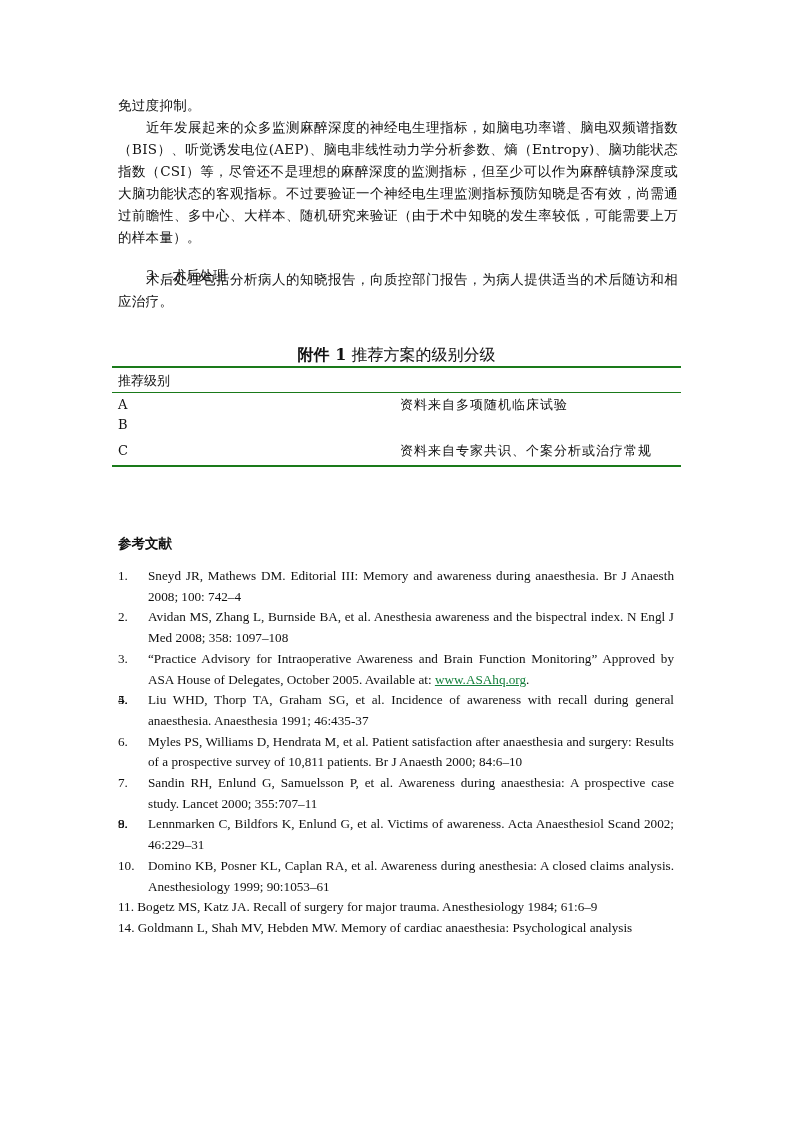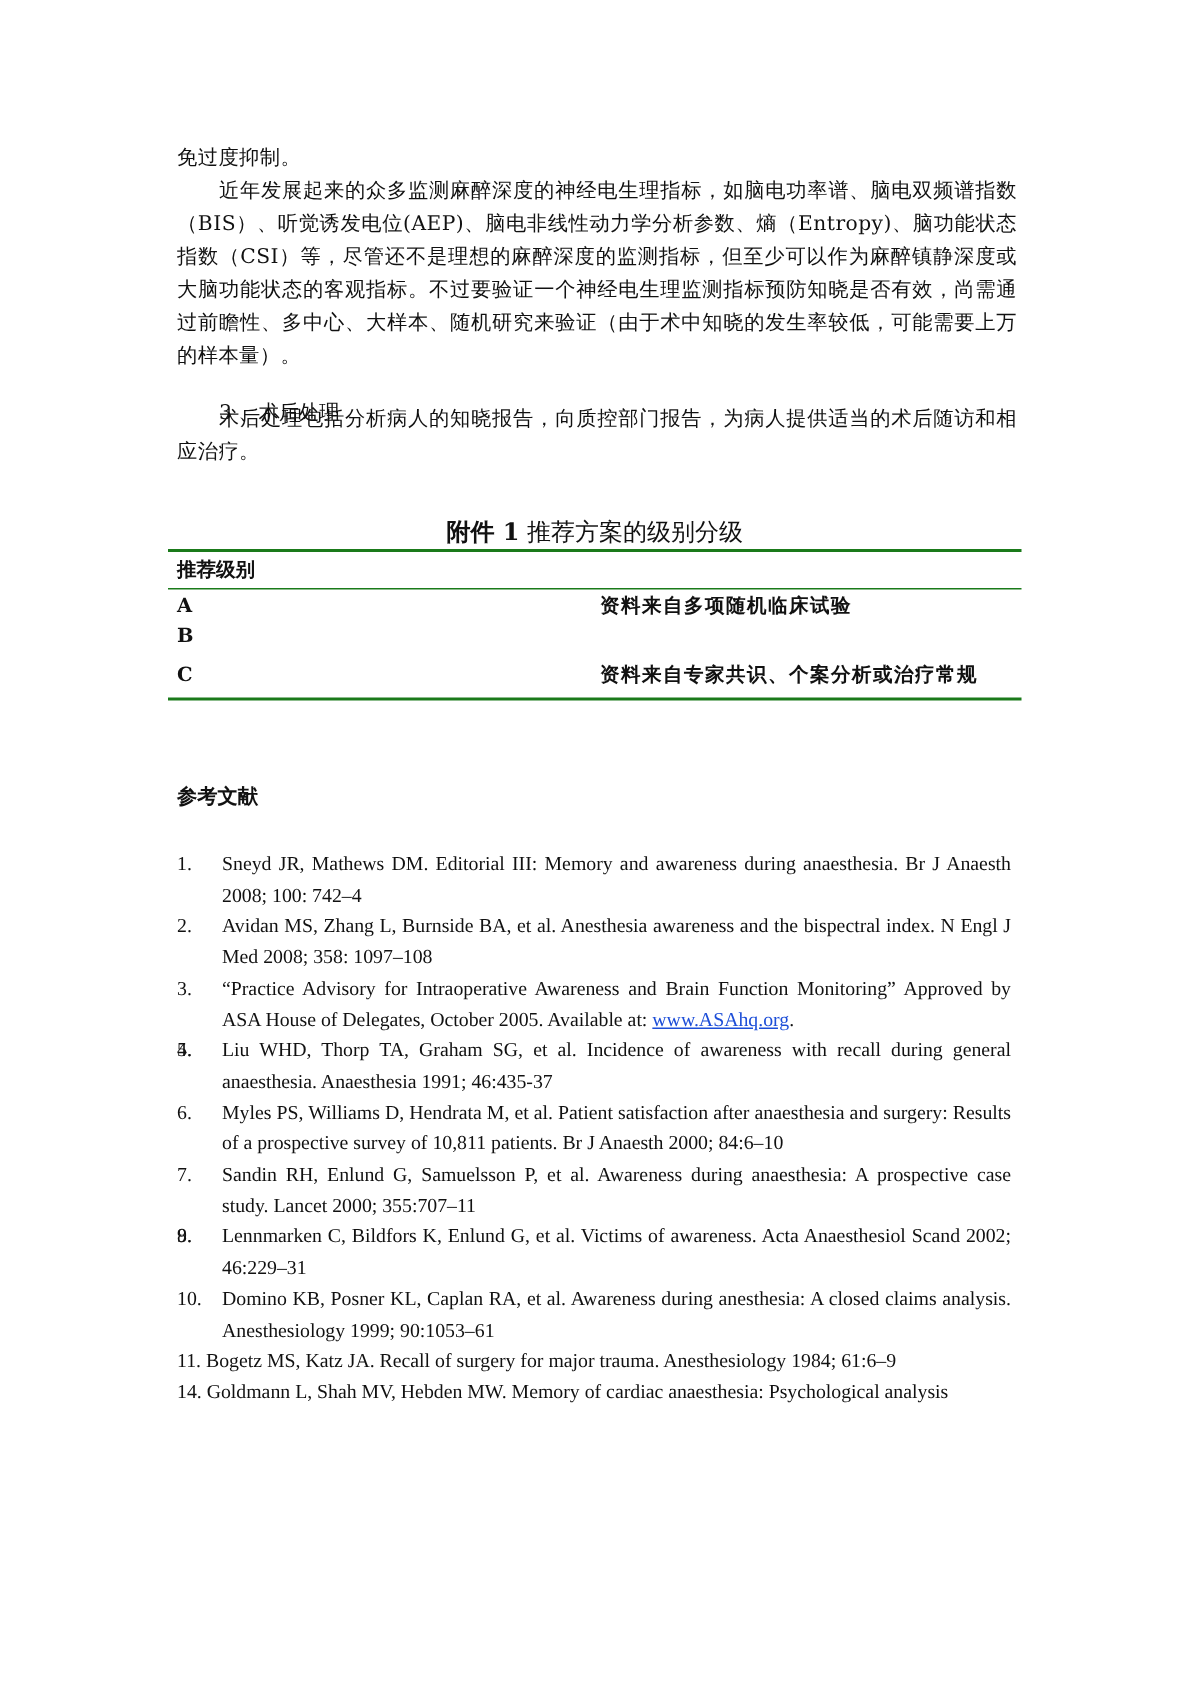--- a/index.html
+++ b/index.html
@@ -23,49 +23,49 @@
     .sec { position: absolute; left: 146px; top: 264px; line-height: 22px; text-align: right; }
     .p3 { top: 268px; }
 
     
     .tbl-caption {
       position: absolute; left: 0; width: 793px; top: 346px;
       text-align: center; font-size: 16px; line-height: 18px;
     }
     .tbl-caption .bold { font-weight: bold; }
     .tbl {
-      position: absolute; left: 112px; width: 569px; top: 366px; font-weight: bold;
+      position: absolute; left: 112px; width: 569px; top: 366px;
     }
     .hr-thick { height: 2px; background: #1a7a1a; }
     .hr-thin { height: 1px; background: #1a7a1a; }
     .trow { position: relative; display: flex; font-size: 13px; line-height: 20px; }
     .trow .c1 { width: 288px; padding-left: 6px; box-sizing: border-box; }
     .trow .c2 { width: 281px; letter-spacing: 1px; }
     .thead { height: 24px; padding-top: 3px; box-sizing: border-box; }
 
     
     .ref-title {
-      position: absolute; left: 118px; top: 522px;
+      position: absolute; left: 118px; top: 534px;
       font-size: 13.5px; font-weight: bold; line-height: 18px;
     }
     .refs {
       position: absolute; left: 118px; top: 566px; width: 556px;
       margin: 0; padding: 0; list-style: none;
       font-family: "Liberation Serif", "DejaVu Serif", serif;
       font-size: 13.2px; line-height: 20.7px;
     }
     .ref {
       position: relative; padding-left: 30px; text-align: justify;
     }
     .ref .num {
       position: absolute; left: 0; top: 0;
     }
     .ref.wide { padding-left: 0; }
     .ref.wide .num { position: static; }
-    .ref .link { color: #1d4ed8; text-decoration: underline; }
+    .ref .link { color: #15803d; text-decoration: underline; }
   </style>
 </head>
 <body>
 
 <div class="page">
 
   <p class="para cn indent p2">近年发展起来的众多监测麻醉深度的神经电生理指标，如脑电功率谱、脑电双频谱指数（BIS）、听觉诱发电位(AEP)、脑电非线性动力学分析参数、熵（Entropy)、脑功能状态指数（CSI）等，尽管还不是理想的麻醉深度的监测指标，但至少可以作为麻醉镇静深度或大脑功能状态的客观指标。不过要验证一个神经电生理监测指标预防知晓是否有效，尚需通过前瞻性、多中心、大样本、随机研究来验证（由于术中知晓的发生率较低，可能需要上万的样本量）。</p>
   <p class="para cn p1">免过度抑制。</p>
 
   <div class="sec cn">3 、术后处理</div>

